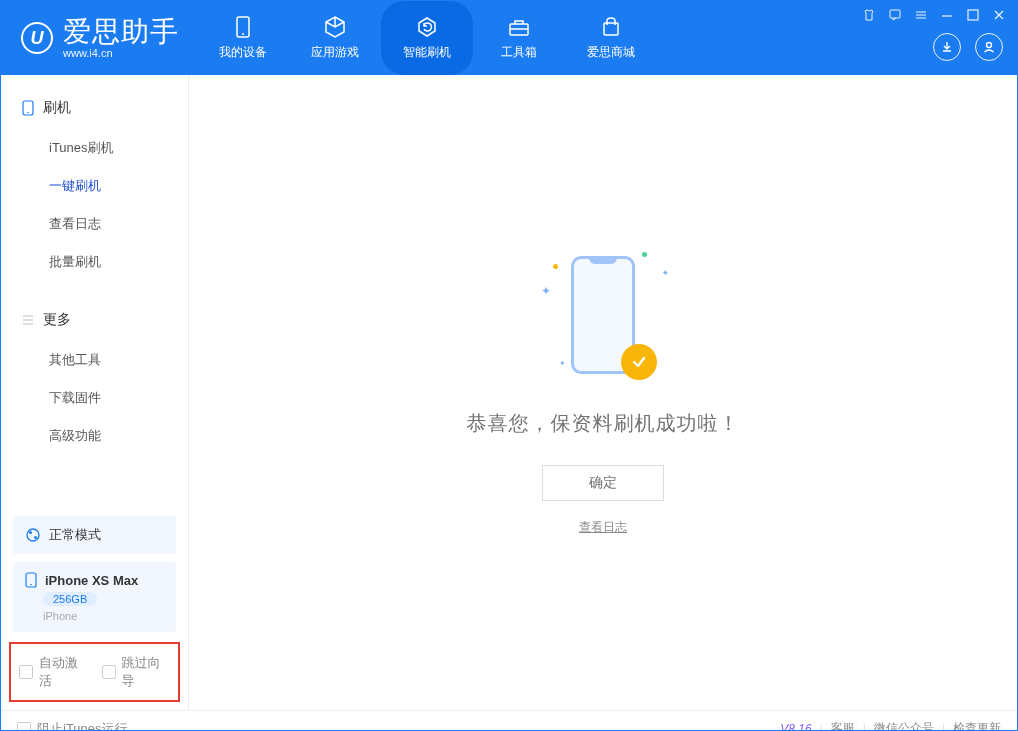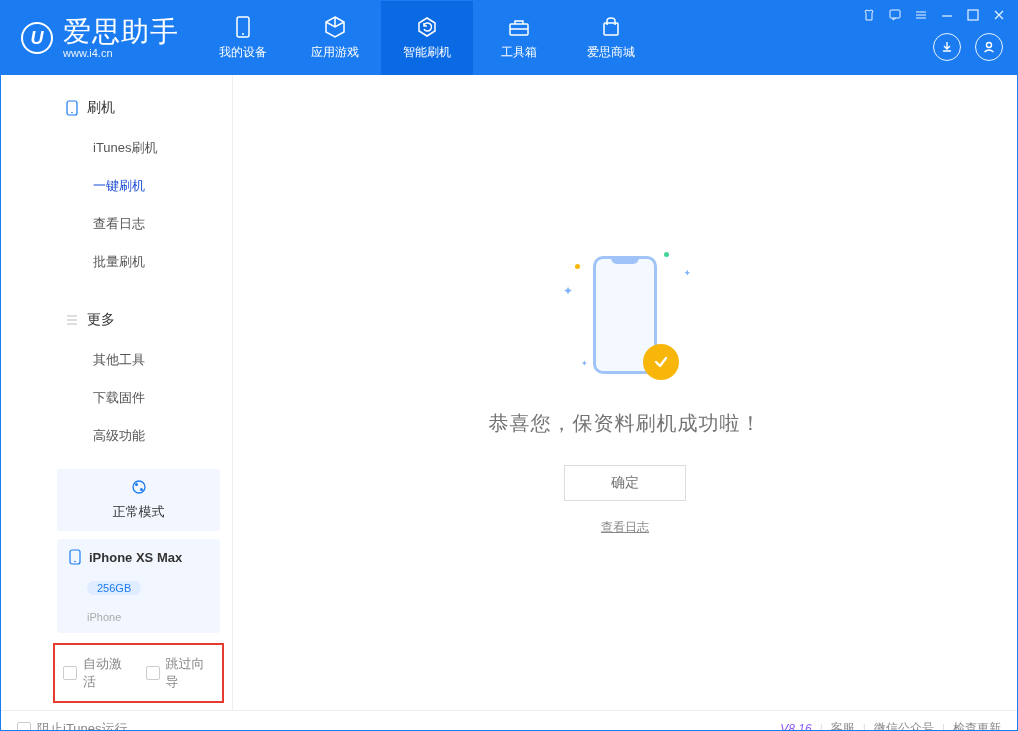--- a/index.html
+++ b/index.html
@@ -8,41 +8,41 @@
 
 .header { height: 74px; background: #1b7cf2; display: flex; align-items: stretch; color: #fff; position: relative; }
 .logo-area { display: flex; align-items: center; padding: 0 18px 0 20px; gap: 10px; }
 .logo-circle { width: 32px; height: 32px; border: 2px solid #fff; border-radius: 50%; display: flex; align-items: center; justify-content: center; font-weight: bold; font-size: 18px; font-style: italic; }
 .logo-text { display: flex; flex-direction: column; line-height: 1.1; }
 .logo-title { font-size: 28px; font-weight: 500; letter-spacing: 1px; }
 .logo-sub { font-size: 11px; opacity: 0.9; }
 
 .tabs { display: flex; align-items: stretch; }
 .tab { width: 92px; display: flex; flex-direction: column; align-items: center; justify-content: center; gap: 5px; cursor: pointer; position: relative; }
-.tab.active { background: #0a6ae3; }
+.tab.active { background: #0a6ae3; border-radius: 23px; }
 .tab-icon { width: 24px; height: 24px; display: flex; align-items: center; justify-content: center; }
 .tab-label { font-size: 12px; }
 
 .header-right { position: absolute; right: 14px; bottom: 14px; display: flex; gap: 14px; align-items: center; }
 .hr-icon { width: 28px; height: 28px; border: 1.5px solid rgba(255,255,255,0.9); border-radius: 50%; display: flex; align-items: center; justify-content: center; cursor: pointer; }
 
 .win-controls { position: absolute; top: 6px; right: 10px; display: flex; gap: 10px; align-items: center; }
 .win-btn { width: 16px; height: 16px; display: flex; align-items: center; justify-content: center; cursor: pointer; opacity: 0.9; }
 
 
-.body { display: flex; height: 635px; padding-left: 44px; }
+.body { display: flex; height: 635px; }
 .sidebar { width: 188px; border-right: 1px solid #eee; display: flex; flex-direction: column; }
 .side-section { padding-top: 18px; }
 .side-header { display: flex; align-items: center; gap: 8px; padding: 6px 20px; color: #333; font-size: 14px; }
 .side-items { padding: 6px 0; }
 .side-item { padding: 10px 20px 10px 48px; font-size: 13px; color: #555; cursor: pointer; }
 .side-item.active { color: #1d4ed8; }
 
-.dev-box { margin: 8px 12px 0 12px; background: #f2f7ff; border-radius: 3px; padding: 10px 12px; display: flex; align-items: center; gap: 8px; font-size: 13px; color: #333; cursor: pointer; flex-direction: column; }
-.dev-box.device { flex-direction: column; align-items: flex-start; gap: 16px; }
+.dev-box { margin: 8px 12px 0 12px; background: #f2f7ff; border-radius: 3px; padding: 10px 12px; display: flex; align-items: center; gap: 8px; font-size: 13px; color: #333; cursor: pointer; }
+.dev-box.device { flex-direction: column; align-items: flex-start; gap: 4px; }
 .dev-title-row { display: flex; align-items: center; gap: 8px; font-weight: 600; }
 .capacity-pill { background: #e0ecff; color: #1b7cf2; font-size: 11px; padding: 1px 10px; border-radius: 10px; margin-left: 18px; }
 .dev-sub { font-size: 11px; color: #aaa; margin-left: 18px; }
 
 .sidebar-bottom { margin-top: auto; }
 
 .red-box { border: 2px solid #e63b2e; margin: 10px 8px 8px 8px; padding: 10px 8px; display: flex; gap: 14px; align-items: center; }
 .chk-row { display: flex; align-items: center; gap: 6px; color: #888; font-size: 13px; }
 .chk { width: 14px; height: 14px; border: 1px solid #ccc; border-radius: 2px; cursor: pointer; flex-shrink: 0; }
 

